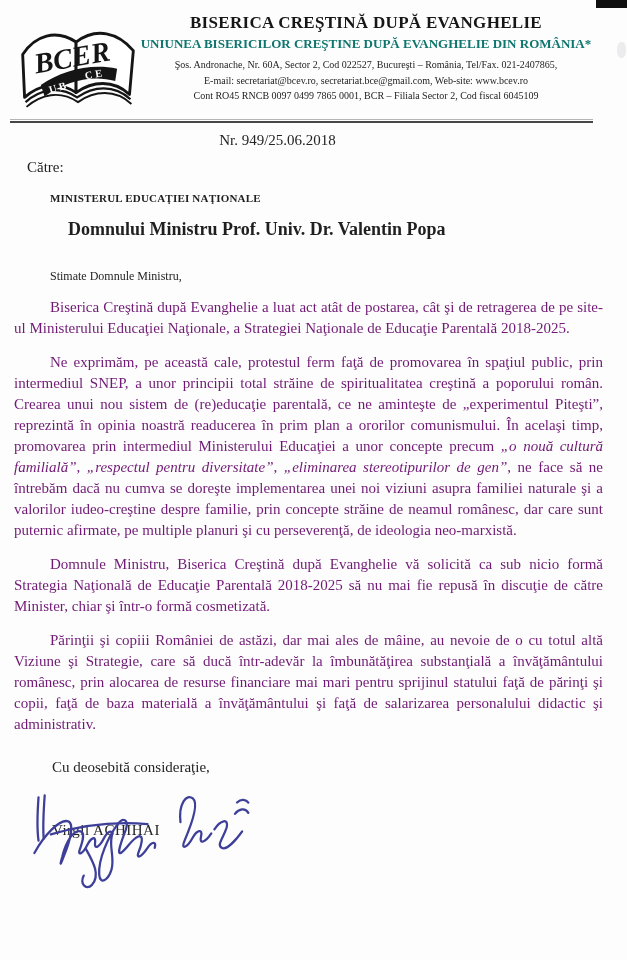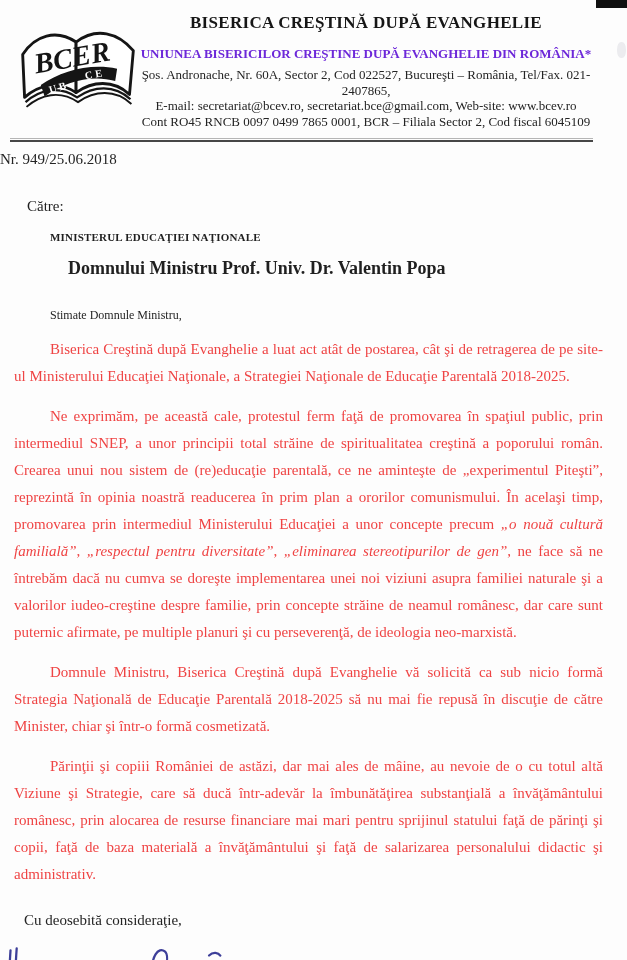--- a/index.html
+++ b/index.html
@@ -17,42 +17,42 @@
   }
   .edge-smudge{
     position:absolute;top:42px;right:1px;width:9px;height:16px;
     background:#ececef;border-radius:45%;
   }
   .letterhead{position:relative;padding-top:13px;min-height:97px;}
   .logo{position:absolute;left:16px;top:16px;width:124px;height:94px;}
   .logo text{font-family:"Liberation Serif", serif;}
   .lh-text{margin-left:132px;width:468px;text-align:center;font-family:Liberation Serif, serif;}
   .org{font-size:17px;font-weight:bold;letter-spacing:.3px;color:#161616;}
-  .union{font-size:13px;font-weight:bold;margin-top:13px;color:#6d28d9;}
+  .union{font-size:13px;font-weight:bold;margin-top:3px;color:#0f766e;}
   .addr-block{margin-top:5px;}
-  .addr{font-size:13px;line-height:15.5px;color:#232323;}
+  .addr{font-size:10px;line-height:15.5px;color:#232323;}
   .rule{
     margin:9px 34px 0 10px;height:1px;
     border-top:1px solid #b5b5b5;
     border-bottom:2px solid #474747;
   }
-  .ref{margin-top:9px;text-align:left;padding-right:72px;font-size:15px;color:#242424;}
-  .to-label{margin:30px 0 0 27px;font-size:15px;}
+  .ref{margin-top:9px;text-align:center;padding-right:72px;font-size:15px;color:#242424;}
+  .to-label{margin:10px 0 0 27px;font-size:15px;}
   .institution{margin:16px 0 0 50px;font-size:11px;font-weight:bold;letter-spacing:.2px;}
   .person{margin:15px 0 0 68px;font-size:18px;font-weight:bold;}
   .letter-body{margin:29px 24px 0 14px;}
   .salutation{text-indent:36px;font-size:12px;color:#242424;}
   .para{
     margin:13px 0 0 0;
-    font-size:15px;line-height:27px;
+    font-size:15px;line-height:21px;
     text-align:justify;text-indent:36px;
-    color:#ef4444;
+    color:#701a75;
   }
   .para .it{font-style:italic;}
-  .closing{position:relative;margin:24px 0 0 24px;font-size:15px;color:#242424;}
+  .closing{position:relative;margin:24px 0 0 52px;font-size:15px;color:#242424;}
   .president{margin-top:17px;}
   .signatory{margin-top:46px;letter-spacing:.5px;}
   .signature{position:absolute;left:-22px;top:24px;width:232px;height:108px;pointer-events:none;}
 </style>
 </head>
 <body>
 
 <div class="page">
 
   <div class="corner-artifact"></div>

